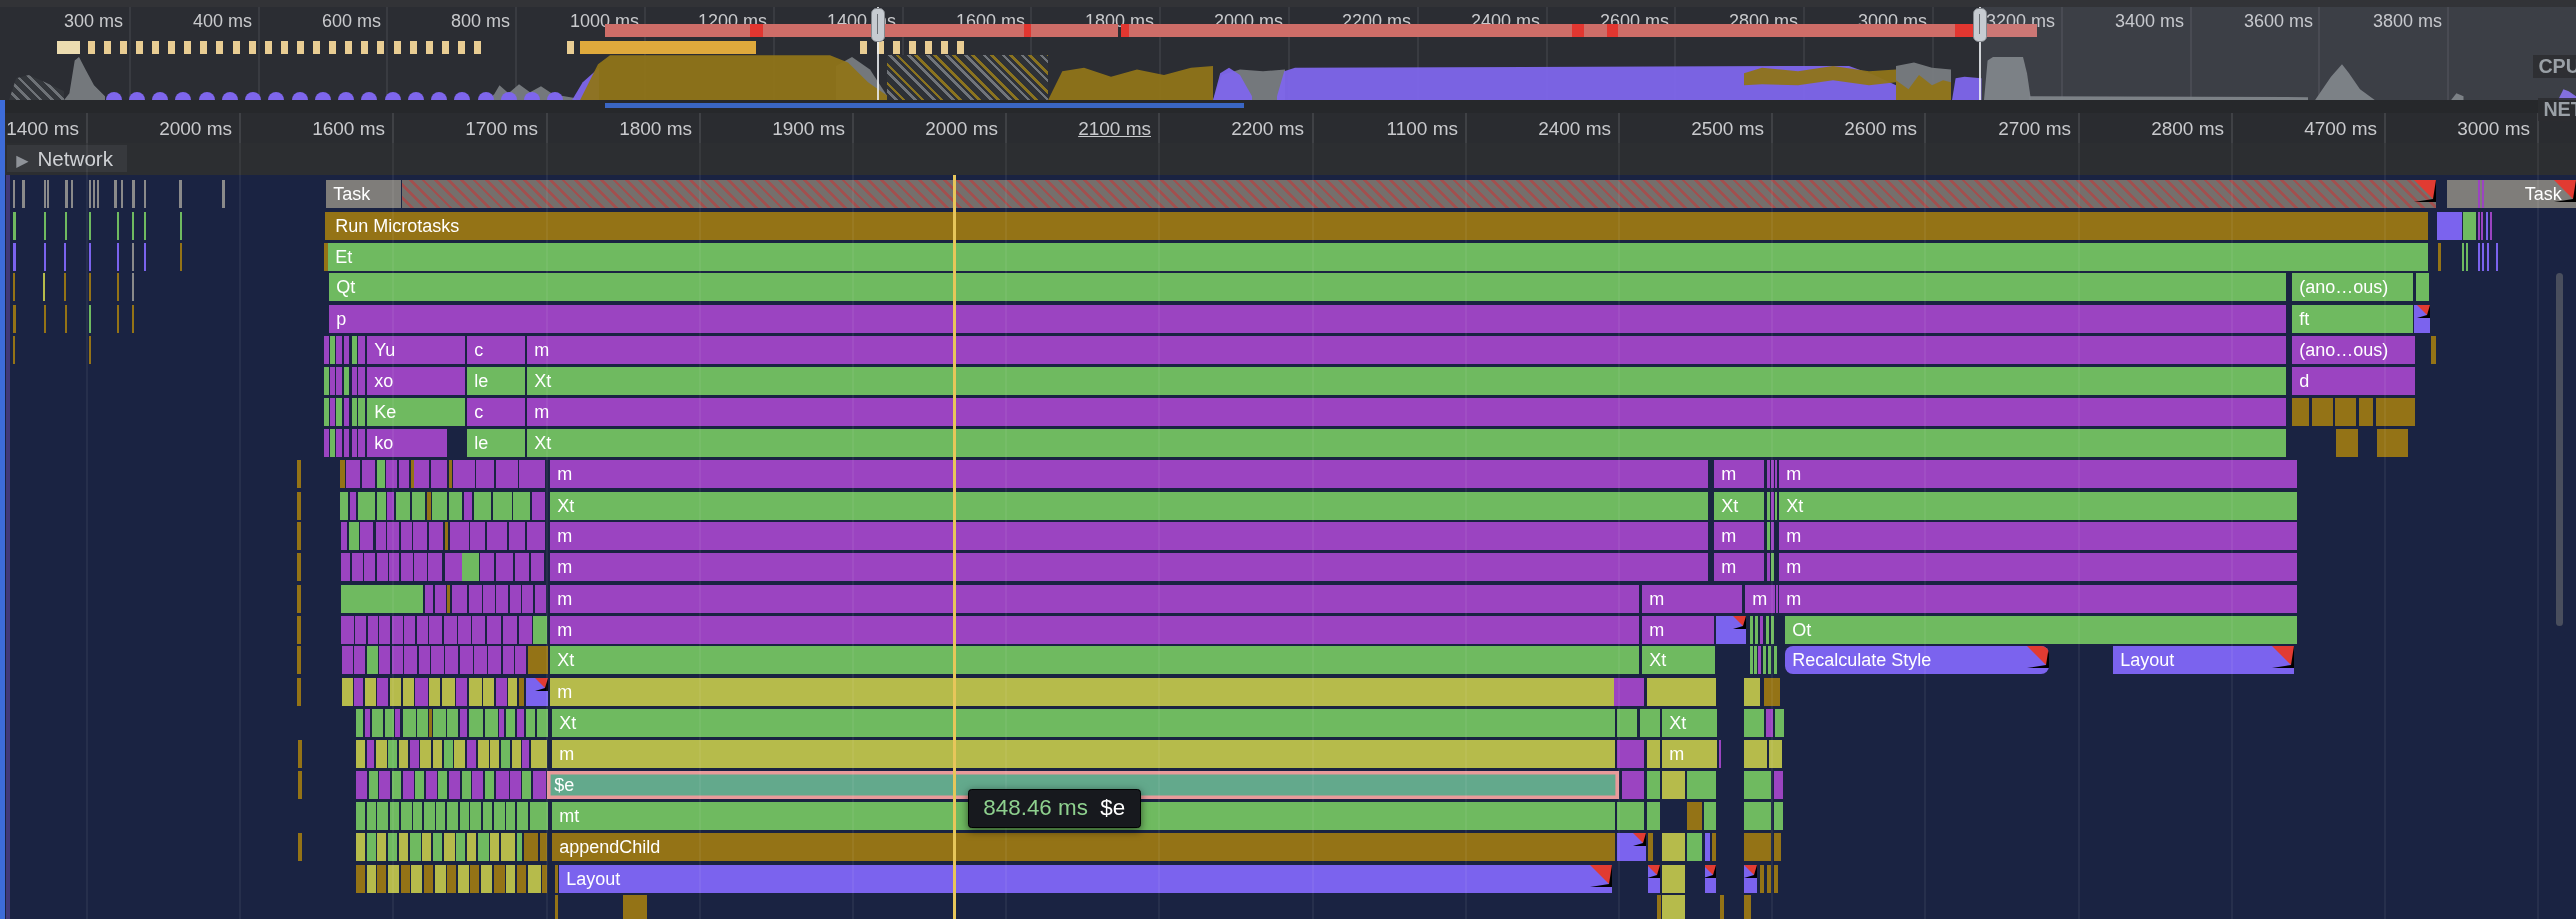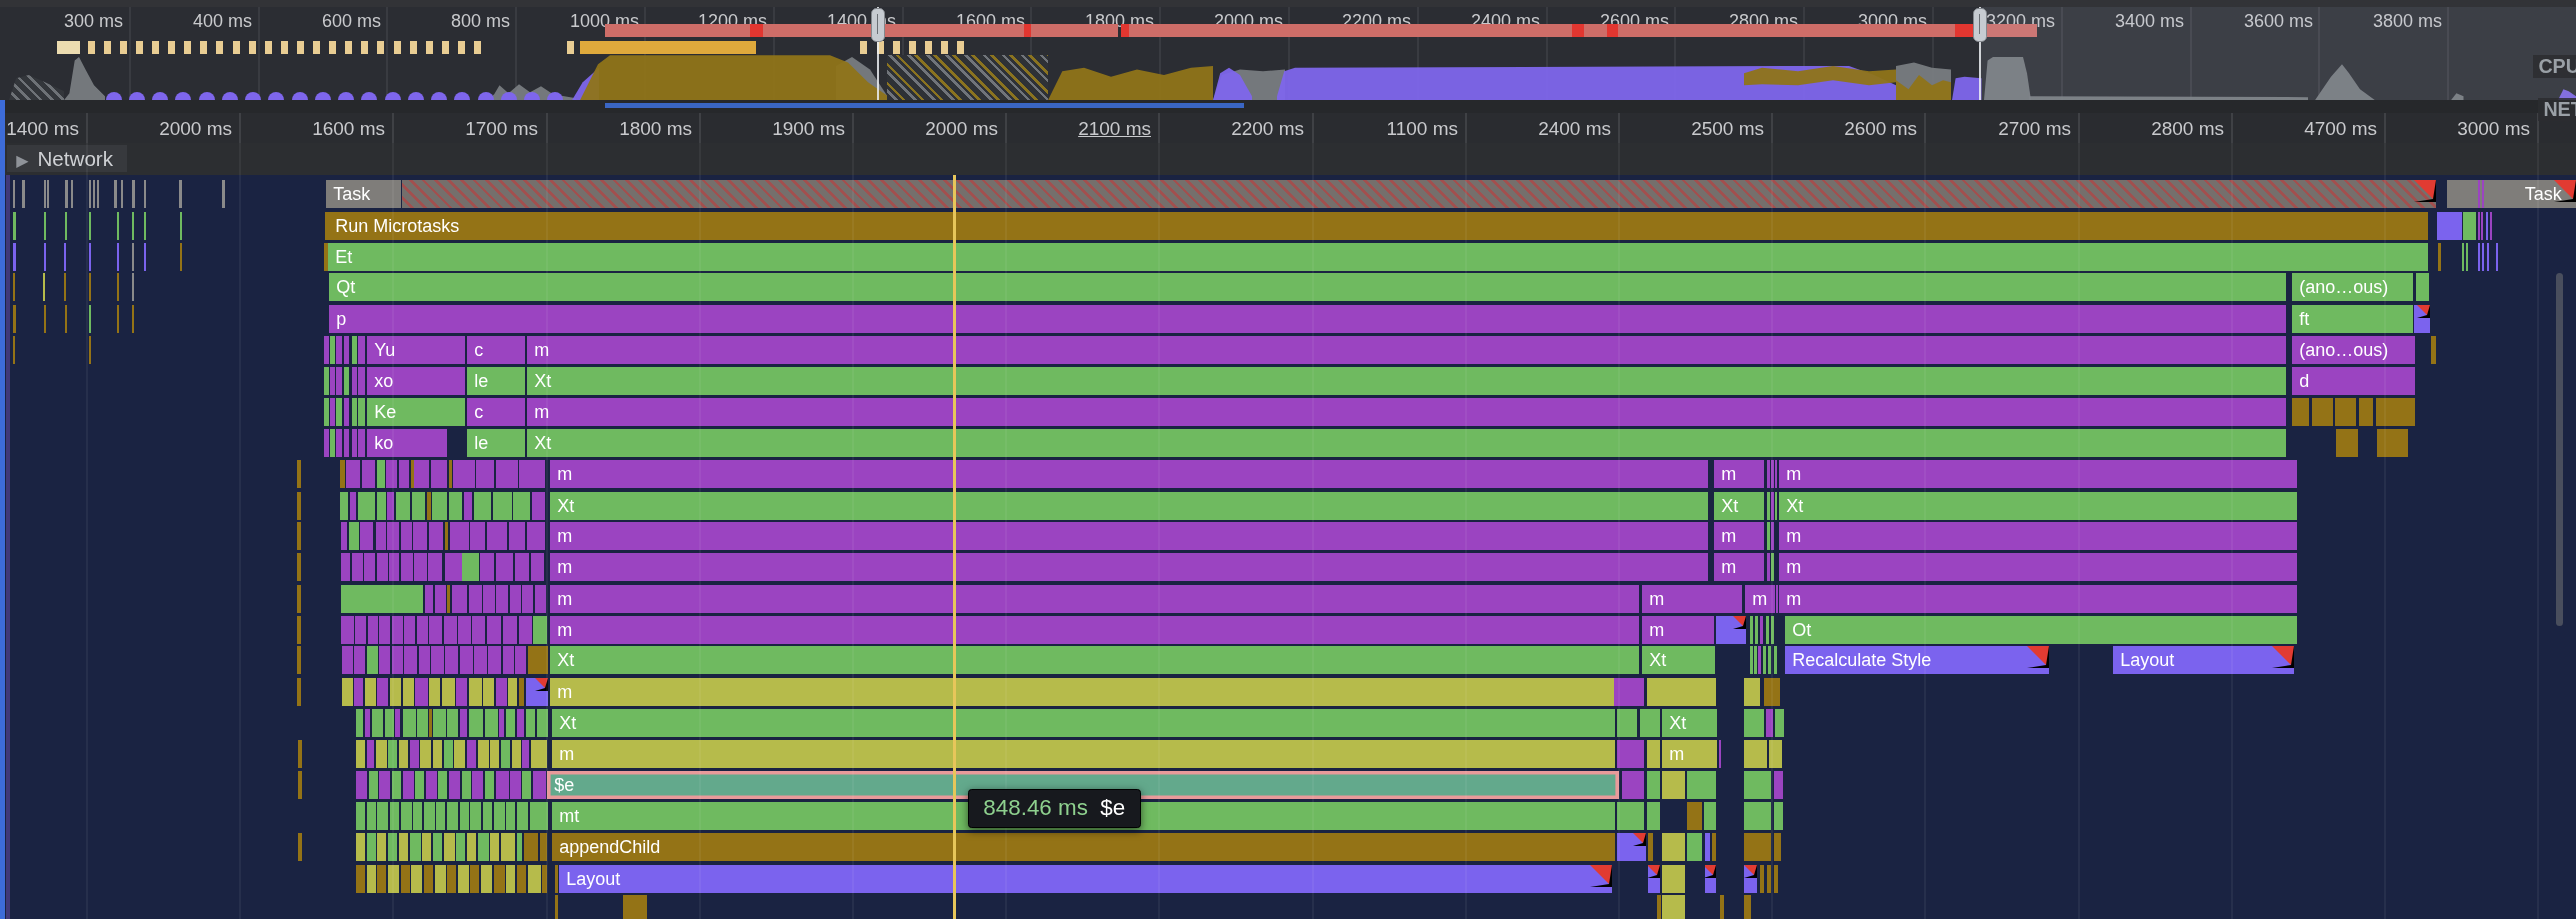--- a/index.html
+++ b/index.html
@@ -599,21 +599,21 @@
       </div>
       <div class="bar" style="left: 1642px; top: 471px; width: 73px; background: rgb(111, 186, 96);">
         <span>Xt</span>
       </div>
       <div class="bar" style="left: 1750px; top: 471px; width: 2.7px; background: rgb(111, 186, 96);"></div>
       <div class="bar" style="left: 1754px; top: 471px; width: 2.7px; background: rgb(111, 186, 96);"></div>
       <div class="bar" style="left: 1758px; top: 471px; width: 2.7px; background: rgb(155, 68, 193);"></div>
       <div class="bar" style="left: 1763px; top: 471px; width: 2.7px; background: rgb(111, 186, 96);"></div>
       <div class="bar" style="left: 1768px; top: 471px; width: 2.7px; background: rgb(111, 186, 96);"></div>
       <div class="bar" style="left: 1774px; top: 471px; width: 2.7px; background: rgb(111, 186, 96);"></div>
-      <div class="bar" style="left: 1785px; top: 471px; width: 264px; background: rgb(123, 99, 238);">
+      <div class="bar" style="left: 1785px; top: 471px; width: 264px; background: rgb(123, 99, 238); border-radius: 8px;">
         <span>Recalculate Style</span>
         <div class="tri-red" style="border-top: 19.7px solid rgb(225, 59, 50); border-left: 19.7px solid transparent;"></div>
       </div>
       <div class="bar" style="left: 2113px; top: 471px; width: 181px; background: rgb(123, 99, 238);">
         <span>Layout</span>
         <div class="tri-red" style="border-top: 19.7px solid rgb(225, 59, 50); border-left: 19.7px solid transparent;"></div>
       </div>
       <div class="bar" style="left: 297px; top: 503px; width: 3.6px; background: rgb(148, 115, 22);"></div>
       <div class="bar" style="left: 342px; top: 503px; width: 10.7px; background: rgb(182, 187, 75);"></div>
       <div class="bar" style="left: 354px; top: 503px; width: 9px; background: rgb(155, 68, 193);"></div>

